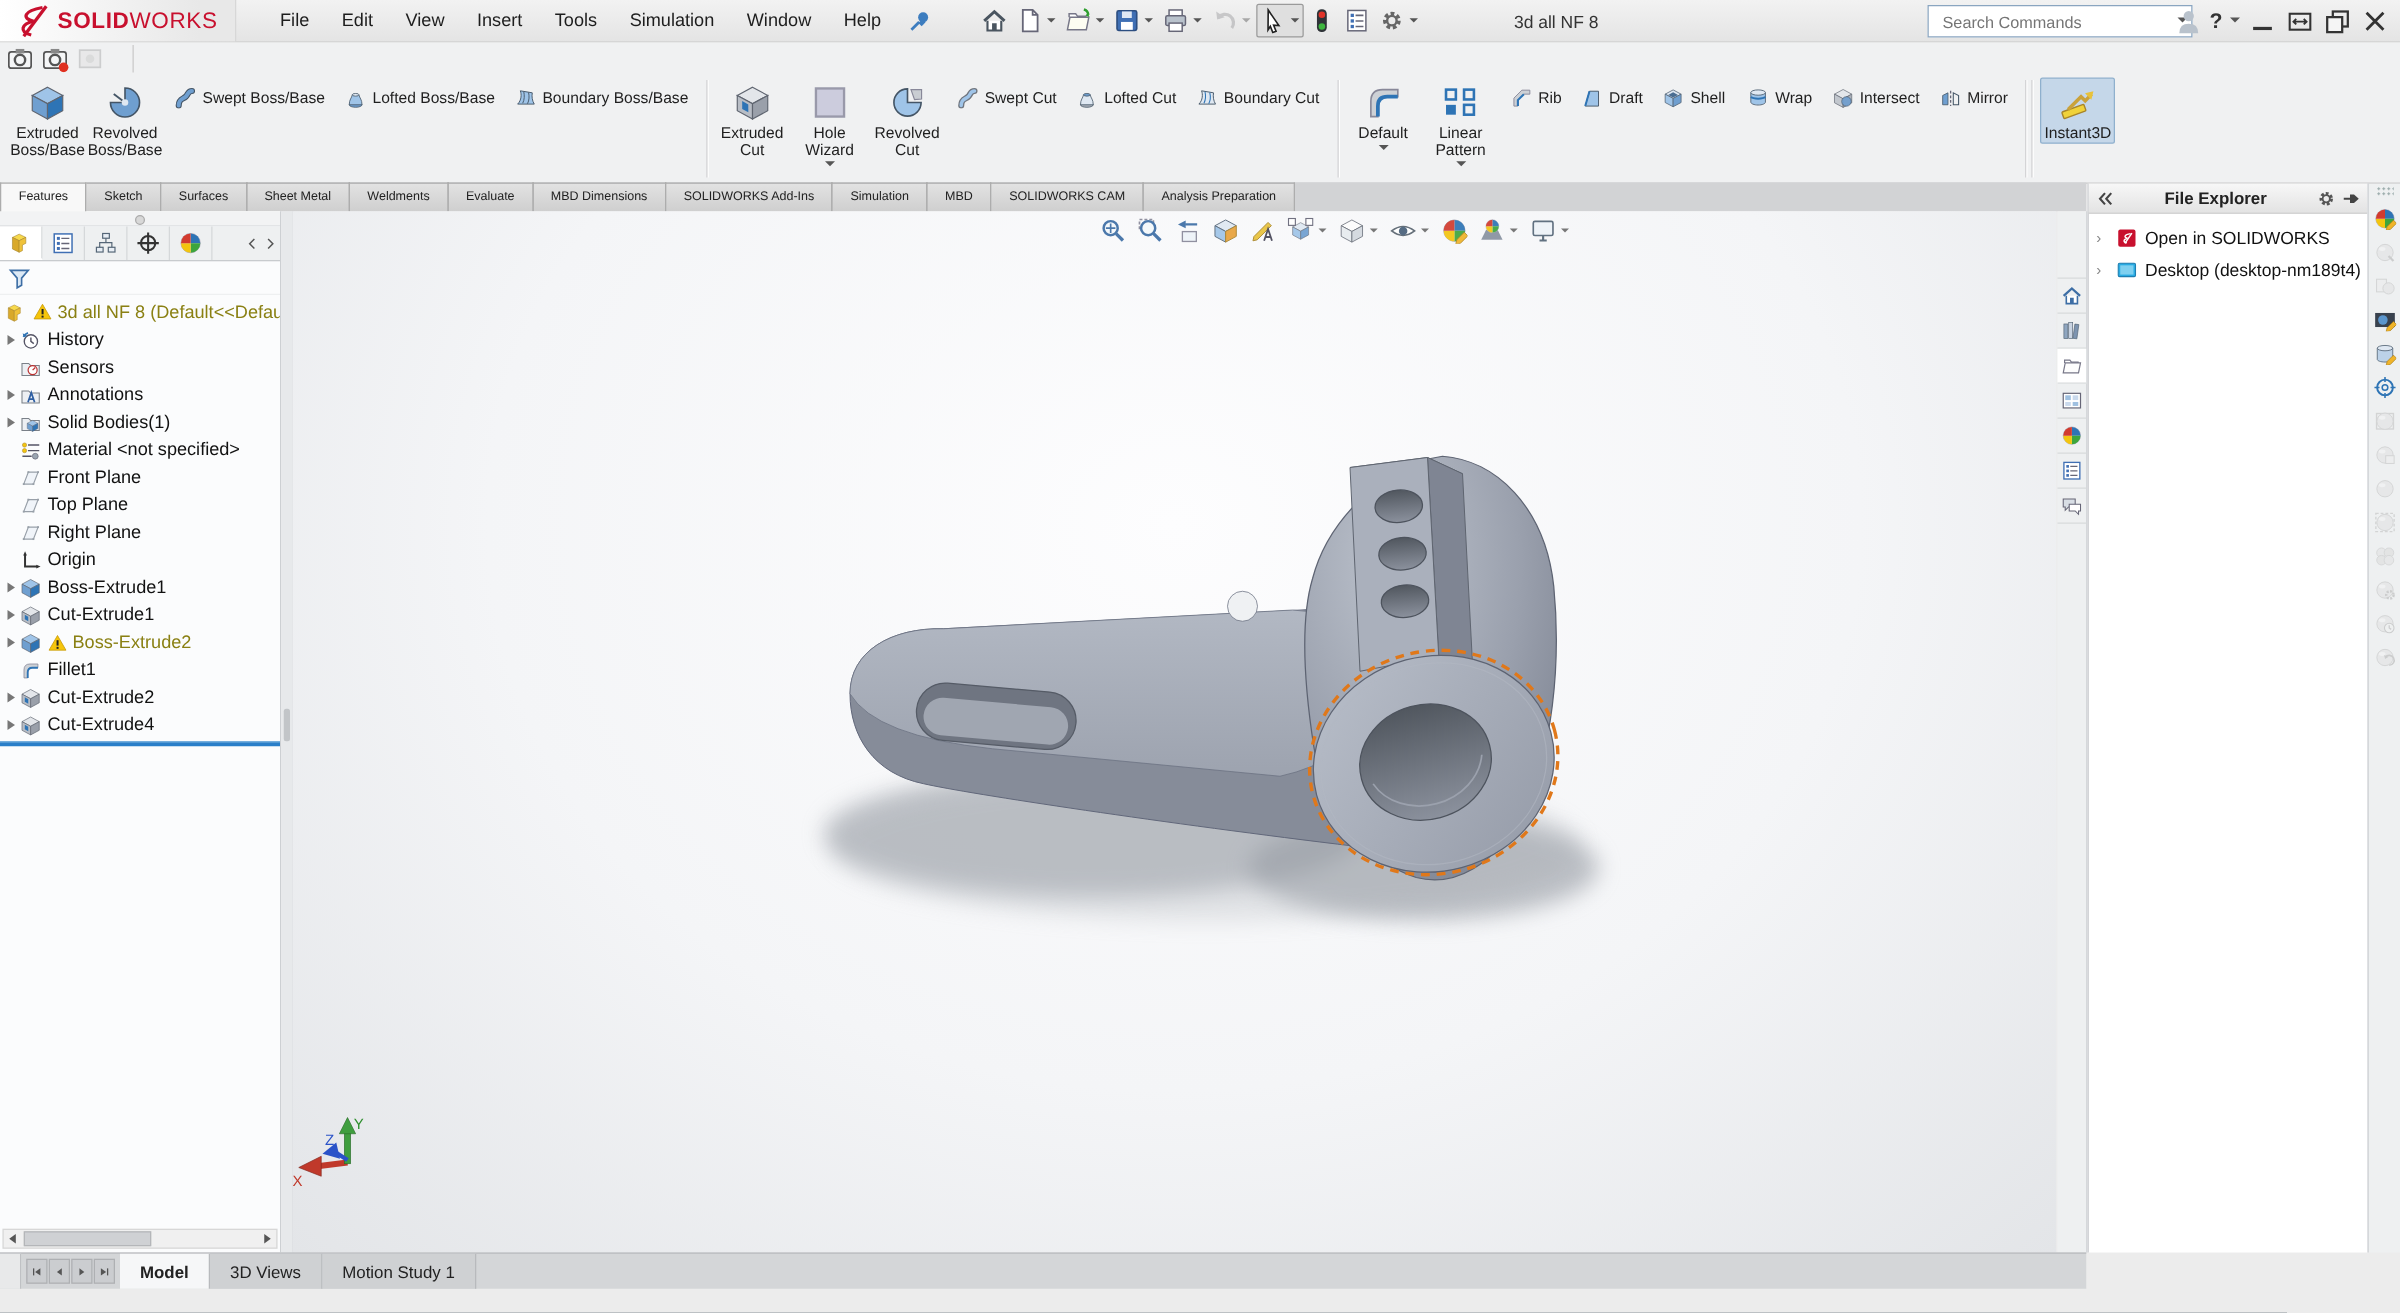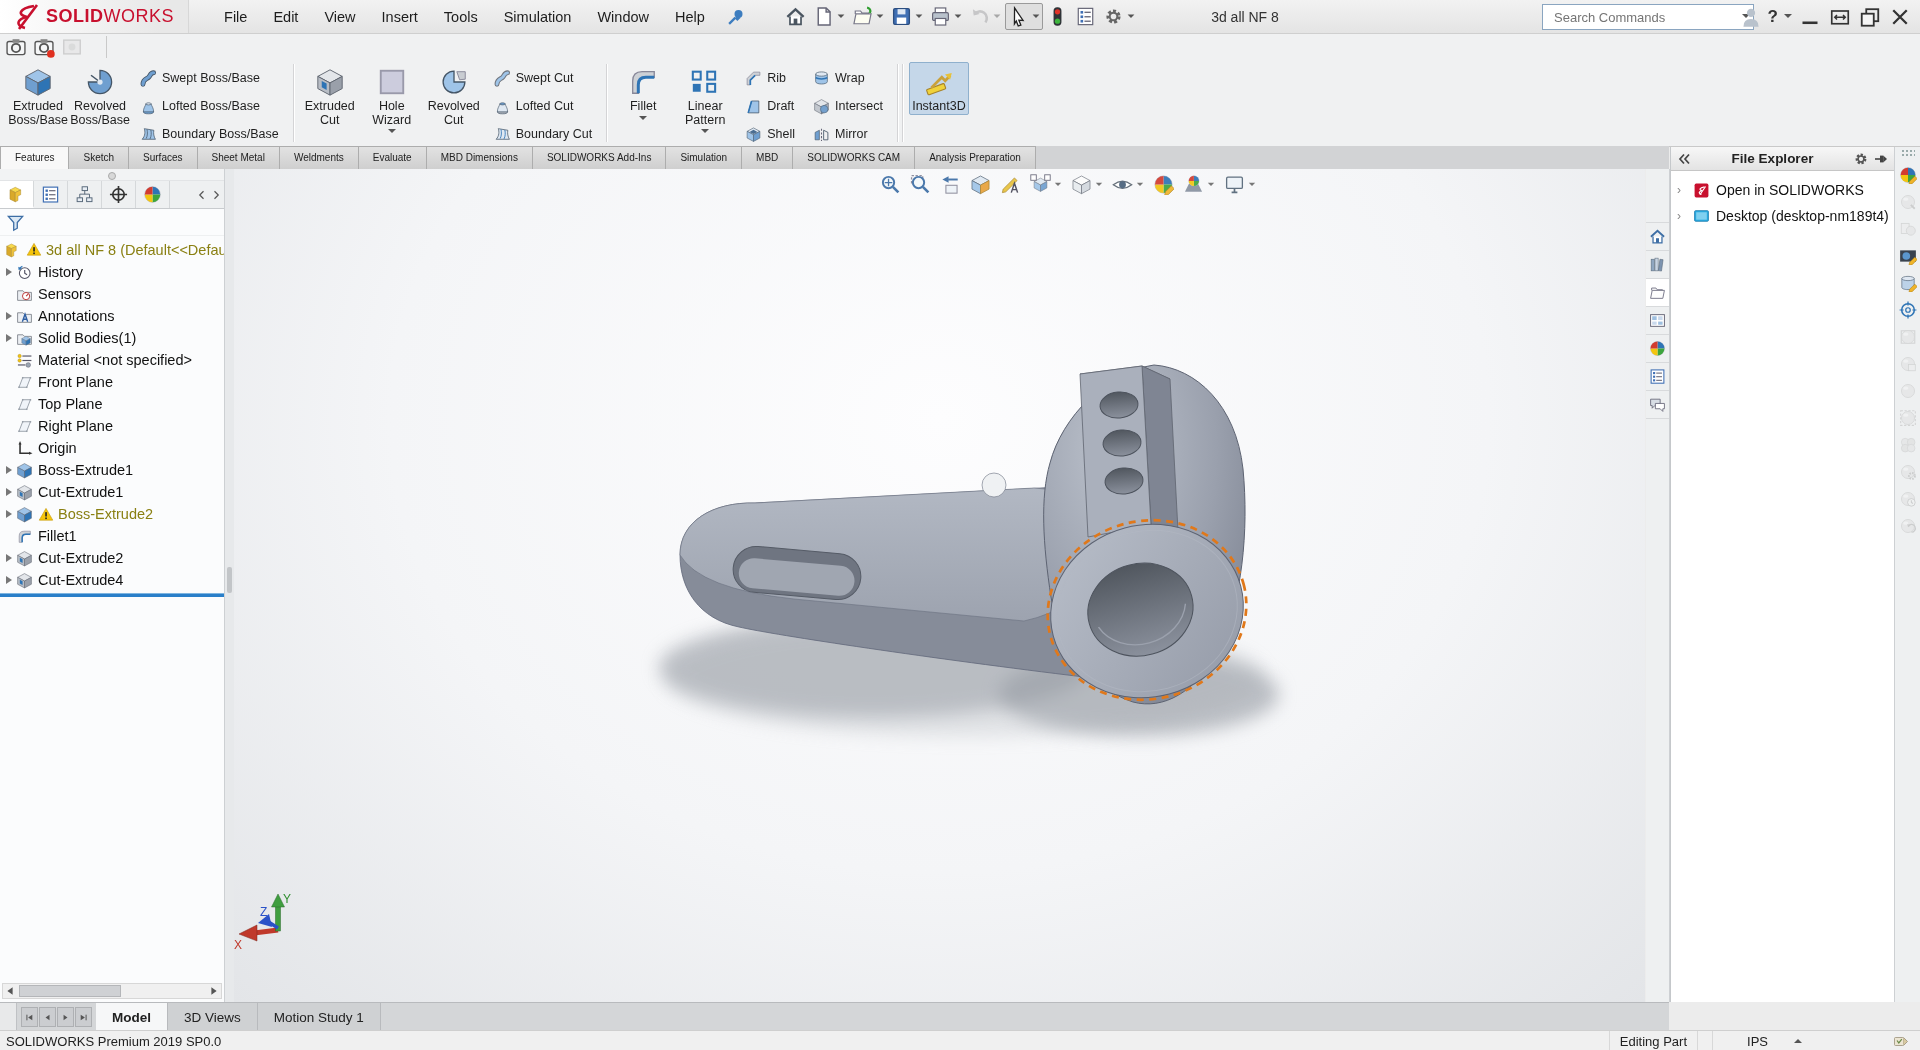--- a/index.html
+++ b/index.html
@@ -50,21 +50,21 @@
 
   
   .ribbon{position:absolute;left:0;top:60px;width:1920px;height:86px;background:#f0f1f2;
     border-bottom:1px solid #c9c9c9;display:flex;align-items:stretch;padding-left:4px}
   .rgroup{display:flex;align-items:flex-start;padding:2px 4px;gap:2px}
   .rgroup-div{width:1px;background:#d4d4d6;margin:4px 2px;box-shadow:1px 0 0 #fff}
   .rbig{width:58px;display:flex;flex-direction:column;align-items:center;padding-top:4px;
     font-size:12.5px;line-height:13.5px;text-align:center;color:#1f1f1f;border:1px solid transparent;border-radius:2px}
   .rbig .ricon{width:30px;height:30px;margin-bottom:3px}
   .rbig.active{background:#c5d7e9;border-color:#8fb0cd}
-  .rcol{display:flex;flex-direction:column;justify-content:center;padding-top:2px}
+  .rcol{display:flex;flex-direction:row;justify-content:center;padding-top:2px}
   .rsmall{display:flex;align-items:center;gap:5px;height:26px;padding:0 7px;font-size:12.5px;
     white-space:nowrap;color:#1f1f1f;border:1px solid transparent;border-radius:2px}
   .rsmall .ricon{width:17px;height:17px}
 
   
   .ribbontabs{position:absolute;left:0;top:146px;width:1669px;height:23px;background:#d2d3d5;
     display:flex;align-items:flex-end}
   .rtab{padding:0 14px;height:22px;line-height:22px;font-size:10px;color:#222;
     background:linear-gradient(#e2e2e2,#cfcfcf);border:1px solid #adadad;border-bottom:none;margin-right:-1px}
   .rtab.active{background:#f8f8f8;position:relative;z-index:2}
@@ -498,21 +498,21 @@
         </div>
         <div class="rgroup-div"></div>
         <div class="rgroup">
           <div class="rbig">
             <span class="ricon">
               <svg viewBox="0 0 16 16" width="100%" height="100%" xmlns="http://www.w3.org/2000/svg">
                 <path d="M14 2.5H7.5Q2.5 2.5 2.5 7.5V14h3V9.5q0-4 4-4H14Z" fill="#cdd1d6" stroke="#889" stroke-width=".7"></path>
                 <path d="M5.5 14V9.5q0-4 4-4H14" stroke="#2e74b5" stroke-width="1.6" fill="none"></path>
               </svg>
             </span>
-            <span class="rlabel">Fillet</span>
+            <span class="rlabel">Default</span>
             <span class="caret"></span>
           </div>
           <div class="rbig">
             <span class="ricon">
               <svg viewBox="0 0 16 16" width="100%" height="100%" xmlns="http://www.w3.org/2000/svg">
                 <rect x="1.5" y="9" width="4.2" height="4.2" fill="#2e74b5"></rect>
                 <rect x="1.5" y="2.5" width="4.2" height="4.2" fill="none" stroke="#2e74b5" stroke-width="1.1"></rect>
                 <rect x="9.2" y="9" width="4.2" height="4.2" fill="none" stroke="#2e74b5" stroke-width="1.1"></rect>
                 <rect x="9.2" y="2.5" width="4.2" height="4.2" fill="none" stroke="#2e74b5" stroke-width="1.1"></rect>
               </svg>
@@ -1483,33 +1483,13 @@
           </svg>
         </span>
     </div>
     <div style="display:flex">
       <div class="stab active">Model</div>
         <div class="stab">3D Views</div>
         <div class="stab">Motion Study 1</div>
     </div>
   </div>
 
-  <div class="statusbar">
-    <span class="sb-left">SOLIDWORKS Premium 2019 SP0.0</span>
-    <div class="sb-right">
-      <span class="sb-sep"></span>
-      <span>Editing Part</span>
-      <span class="sb-sep"></span>
-        <span class="sb-sep" style="margin:0 4px"></span>
-      <span class="sb-units">
-        <span>IPS</span>
-        <span class="caret up"></span>
-      </span>
-      <span class="sb-tag">
-          <svg viewBox="0 0 16 16" width="100%" height="100%" xmlns="http://www.w3.org/2000/svg">
-            <rect x="1.5" y="4.5" width="9" height="8" rx="1" fill="#ece5d2" stroke="#9a917a" stroke-width=".8"></rect>
-            <path d="M10.5 4.5 14.5 8.5 10.5 12.5" fill="#d8c9a0" stroke="#9a917a" stroke-width=".8"></path>
-            <path d="M4 7.5l1.8 2.4 3-3.8" fill="none" stroke="#6a8a4a" stroke-width="1.2"></path>
-          </svg>
-        </span>
-    </div>
-  </div>
 </div>
 
 </body></html>

